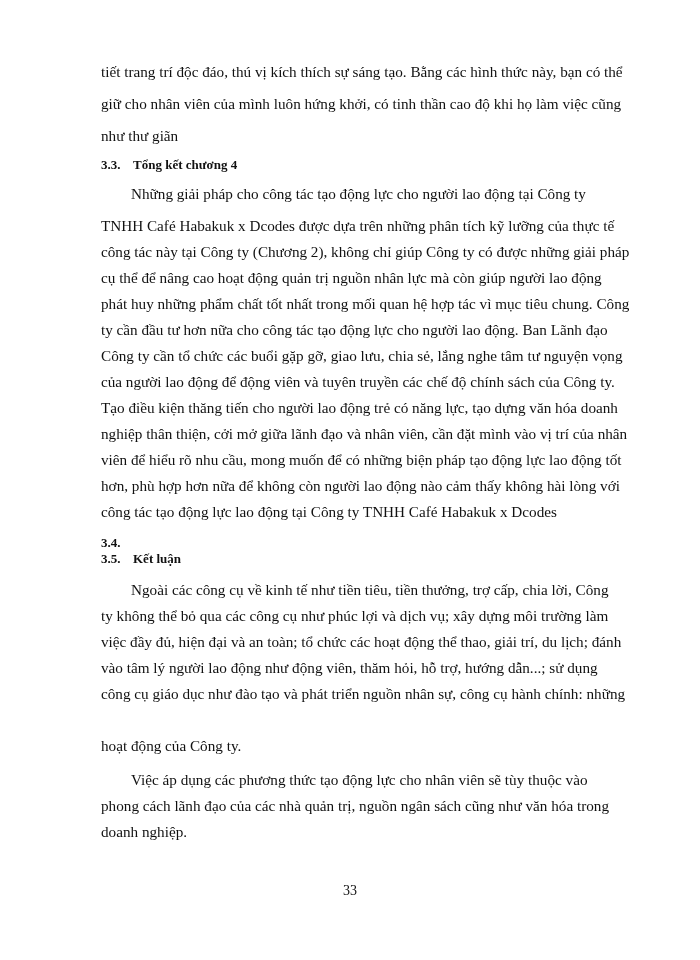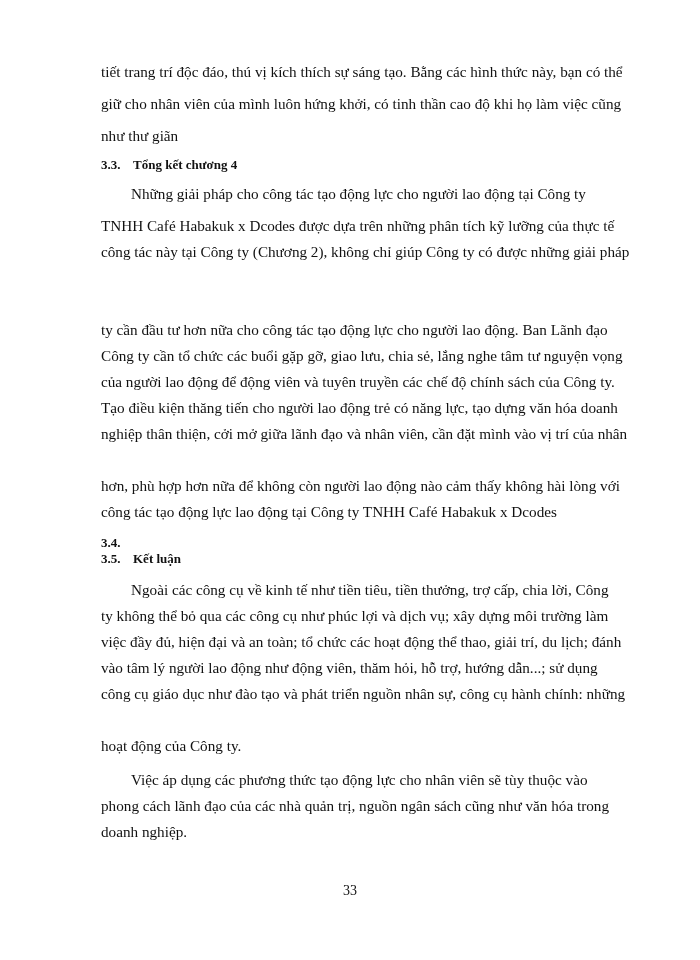--- a/index.html
+++ b/index.html
@@ -35,25 +35,28 @@
   <div class="line" style="top:94px">giữ cho nhân viên của mình luôn hứng khởi, có tinh thần cao độ khi họ làm việc cũng</div>
   <div class="line last" style="top:126px">như thư giãn</div>
 
   <div class="heading" style="top:155px">
     <span class="num">3.3.</span><span>Tổng kết chương 4</span>
   </div>
 
   <div class="line indent" style="top:184px">Những giải pháp cho công tác tạo động lực cho người lao động tại Công ty</div>
   <div class="line" style="top:216px">TNHH Café Habakuk x Dcodes được dựa trên những phân tích kỹ lưỡng của thực tế</div>
   <div class="line" style="top:242px">công tác này tại Công ty (Chương 2), không chỉ giúp Công ty có được những giải pháp</div>
+  <div class="line" style="top:268px">cụ thể để nâng cao hoạt động quản trị nguồn nhân lực mà còn giúp người lao động</div>
+  <div class="line" style="top:294px">phát huy những phẩm chất tốt nhất trong mối quan hệ hợp tác vì mục tiêu chung. Công</div>
   <div class="line" style="top:320px">ty cần đầu tư hơn nữa cho công tác tạo động lực cho người lao động. Ban Lãnh đạo</div>
   <div class="line" style="top:346px">Công ty cần tổ chức các buổi gặp gỡ, giao lưu, chia sẻ, lắng nghe tâm tư nguyện vọng</div>
   <div class="line" style="top:372px">của người lao động để động viên và tuyên truyền các chế độ chính sách của Công ty.</div>
   <div class="line" style="top:398px">Tạo điều kiện thăng tiến cho người lao động trẻ có năng lực, tạo dựng văn hóa doanh</div>
   <div class="line" style="top:424px">nghiệp thân thiện, cởi mở giữa lãnh đạo và nhân viên, cần đặt mình vào vị trí của nhân</div>
+  <div class="line" style="top:450px">viên để hiểu rõ nhu cầu, mong muốn để có những biện pháp tạo động lực lao động tốt</div>
   <div class="line last" style="top:502px">công tác tạo động lực lao động tại Công ty TNHH Café Habakuk x Dcodes</div>
   <div class="line" style="top:476px">hơn, phù hợp hơn nữa để không còn người lao động nào cảm thấy không hài lòng với</div>
 
   <div class="heading" style="top:533px">
     <span class="num">3.4.</span>
   </div>
 
   <div class="heading" style="top:549px">
     <span class="num">3.5.</span><span>Kết luận</span>
   </div>

